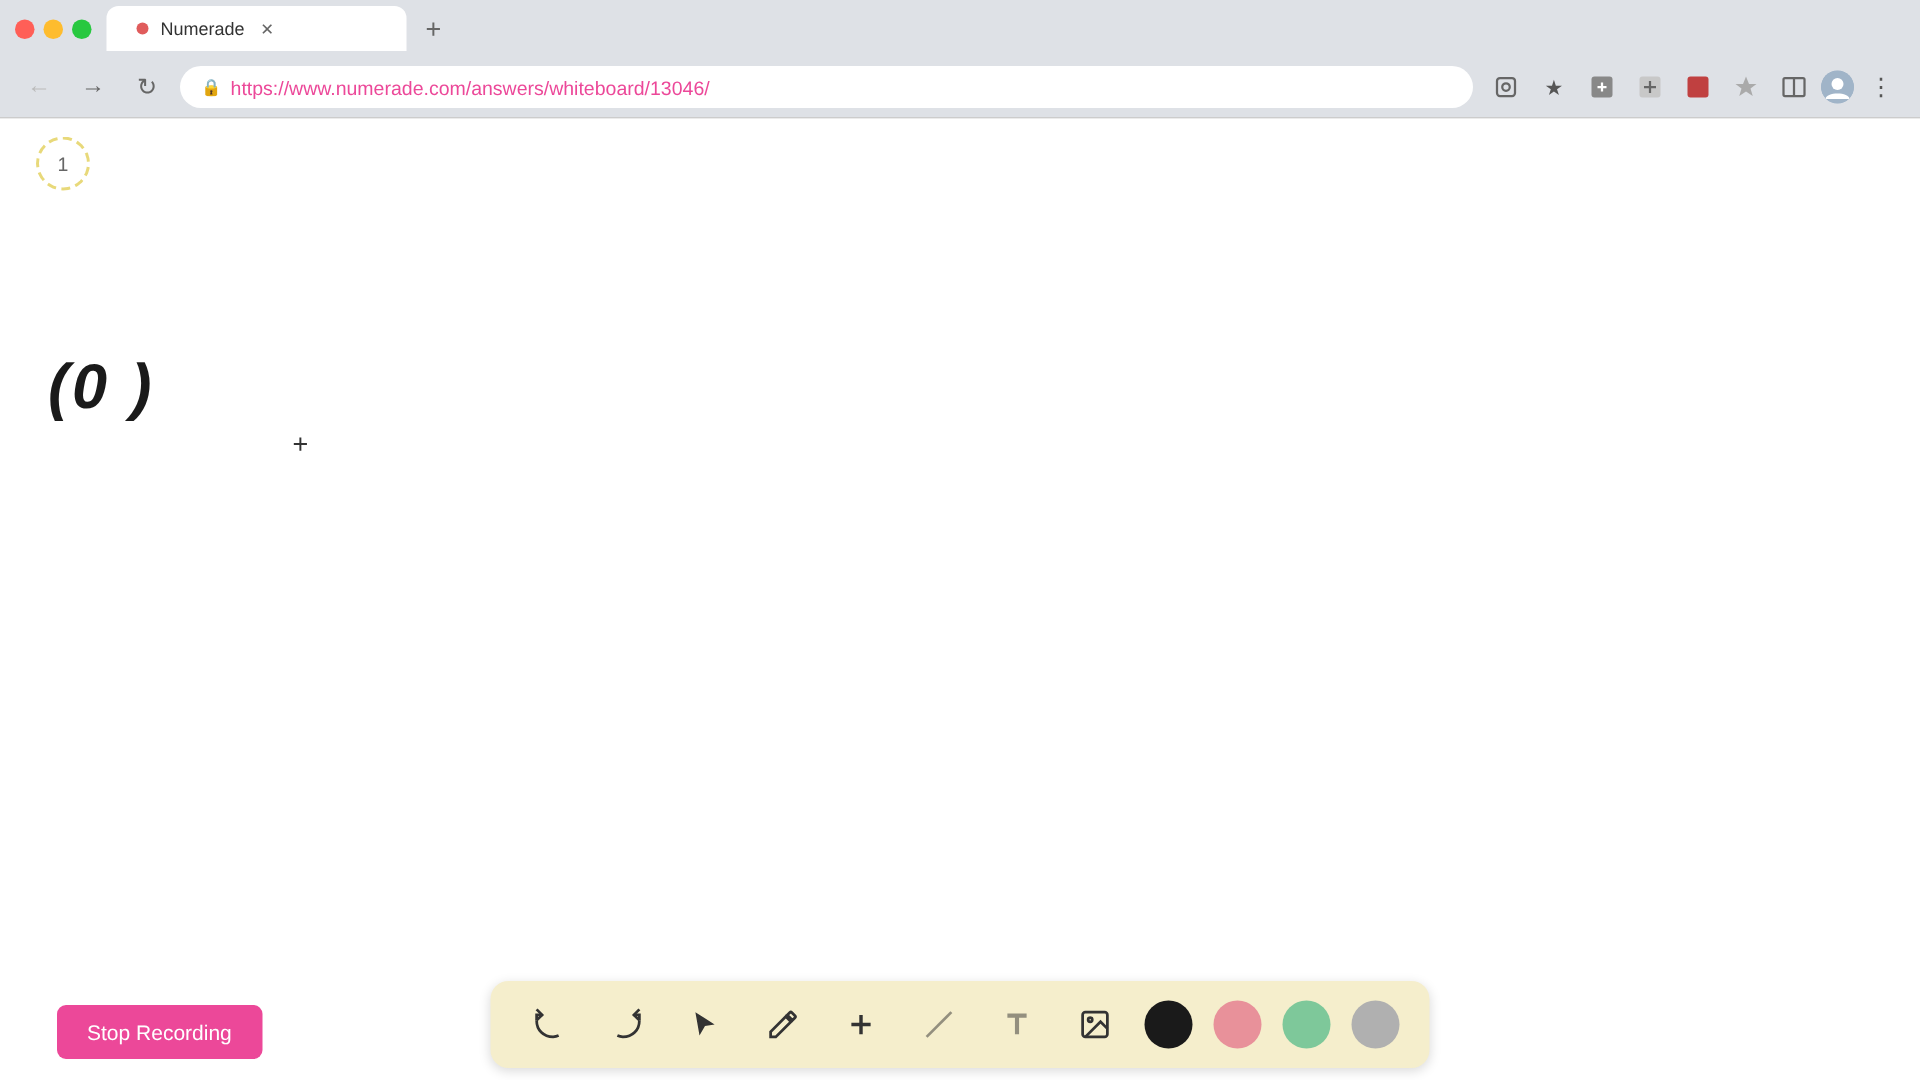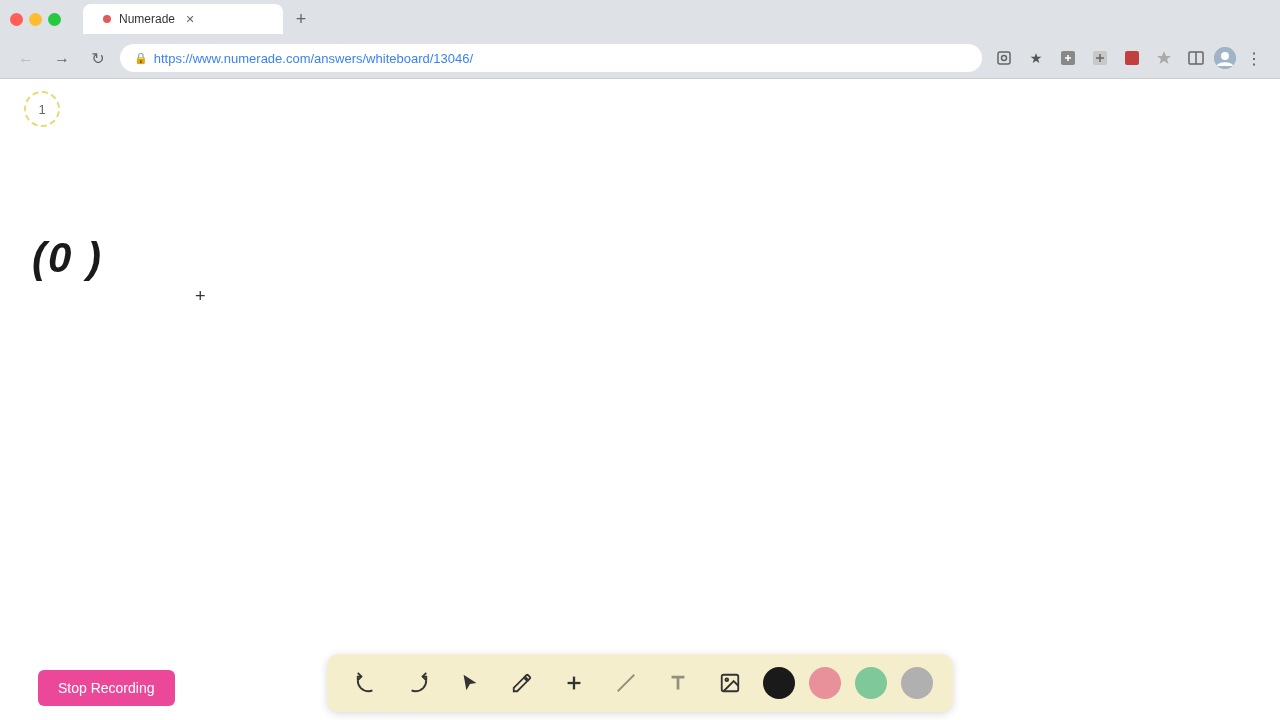--- a/index.html
+++ b/index.html
@@ -8,32 +8,32 @@
     
     .browser-window { width: 1280px; height: 720px; display: flex; flex-direction: column; background: #dee1e6; }
 
     
     .title-bar { height: 38px; background: #dee1e6; display: flex; align-items: center; padding: 0 10px; gap: 8px; }
     .window-controls { display: flex; gap: 6px; align-items: center; }
     .btn-close { width: 13px; height: 13px; border-radius: 50%; background: #ff5f57; border: none; cursor: pointer; }
     .btn-minimize { width: 13px; height: 13px; border-radius: 50%; background: #febc2e; border: none; cursor: pointer; }
     .btn-maximize { width: 13px; height: 13px; border-radius: 50%; background: #28c840; border: none; cursor: pointer; }
 
-    .tab-bar { display: flex; align-items: center; margin-left: 14px; }
+    .tab-bar { display: flex; align-items: center; margin-left: 2px; }
     .tab { height: 30px; min-width: 200px; background: #fff; border-radius: 8px 8px 0 0; display: flex; align-items: center; padding: 0 12px; gap: 8px; font-size: 12px; color: #333; position: relative; }
     .tab-close { width: 14px; height: 14px; border-radius: 50%; background: transparent; border: none; cursor: pointer; color: #666; font-size: 11px; display: flex; align-items: center; justify-content: center; }
     .new-tab-btn { width: 28px; height: 28px; display: flex; align-items: center; justify-content: center; color: #666; font-size: 18px; cursor: pointer; margin-left: 4px; }
 
     
     .address-bar { height: 40px; background: #dee1e6; display: flex; align-items: center; padding: 0 12px; gap: 8px; }
     .nav-btn { width: 28px; height: 28px; display: flex; align-items: center; justify-content: center; color: #666; cursor: pointer; border-radius: 50%; border: none; background: transparent; font-size: 16px; }
     .nav-btn.disabled { color: #bbb; cursor: default; }
     .address-input { flex: 1; height: 28px; background: #fff; border-radius: 14px; border: none; padding: 0 14px; font-size: 13px; color: #333; display: flex; align-items: center; gap: 6px; }
     .address-input-lock { color: #888; font-size: 11px; }
-    .address-text { font-size: 13px; color: #3b82f6; }
+    .address-text { font-size: 13px; color: #ec4899; }
     .toolbar-icons { display: flex; gap: 4px; align-items: center; }
     .toolbar-icon { width: 28px; height: 28px; display: flex; align-items: center; justify-content: center; color: #555; font-size: 14px; cursor: pointer; border-radius: 50%; }
     .avatar { width: 22px; height: 22px; border-radius: 50%; background: #a0b4c8; display: flex; align-items: center; justify-content: center; color: white; font-size: 10px; overflow: hidden; }
     .kebab { font-size: 16px; color: #555; cursor: pointer; }
 
     
     .page-content { flex: 1; background: #fff; position: relative; overflow: hidden; border-top: 1px solid #ccc; }
 
     
     .canvas-area { width: 100%; height: 100%; position: relative; background: #fff; }

